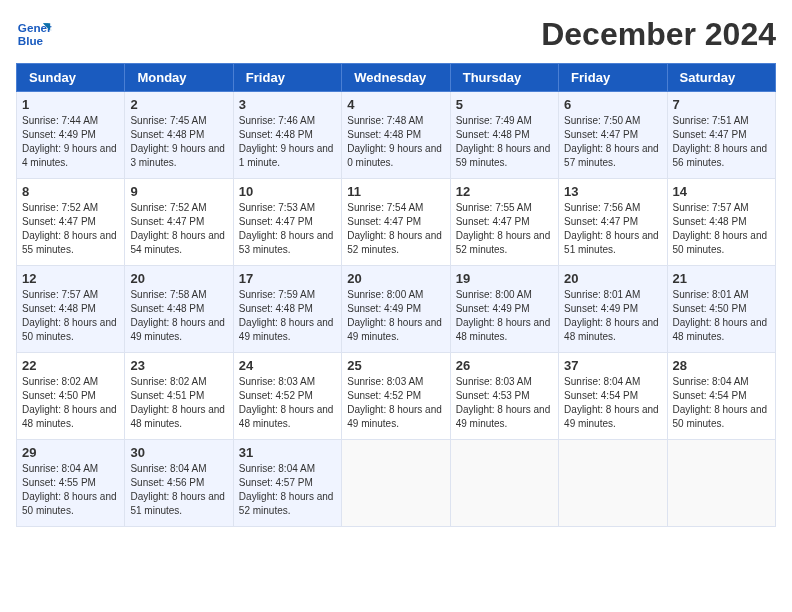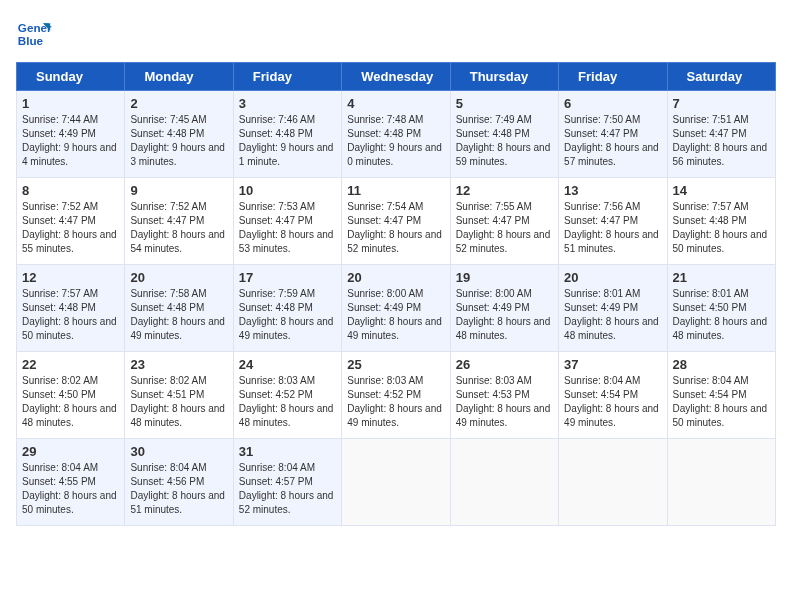--- a/index.html
+++ b/index.html
@@ -40,21 +40,21 @@
     table {
       width: 100%;
       border-collapse: collapse;
       table-layout: fixed;
     }
     thead tr {
       background-color: #1a5bbf;
       color: #fff;
     }
     thead th {
-      padding: 6px 19px;
+      padding: 6px 12px;
       font-size: 13px;
       font-weight: bold;
       text-align: left;
       border: 1px solid #4a7fd4;
     }
     tbody tr {
       vertical-align: top;
     }
     tbody tr:nth-child(odd) {
       background-color: #f0f4ff;
@@ -90,20 +90,21 @@
 <div class="header-area">
   <div class="logo">
     <svg class="logo-icon" viewBox="0 0 40 40">
       <text x="2" y="18" font-size="13" font-weight="bold" fill="#1a5bbf">General</text>
       <text x="2" y="32" font-size="13" font-weight="bold" fill="#1a5bbf">Blue</text>
       <polygon points="30,8 38,16 36,8" fill="#1a9ad4"></polygon>
       <polygon points="30,8 38,16 38,8" fill="#0e6ea8"></polygon>
     </svg>
   </div>
   <div class="title-area">
+    <div class="month-title">December 2024</div>
   </div>
 </div>
 
 <table>
   <thead>
     <tr id="weekday-header">
     <th>Sunday</th>
         <th>Monday</th>
         <th>Friday</th>
         <th>Wednesday</th>

